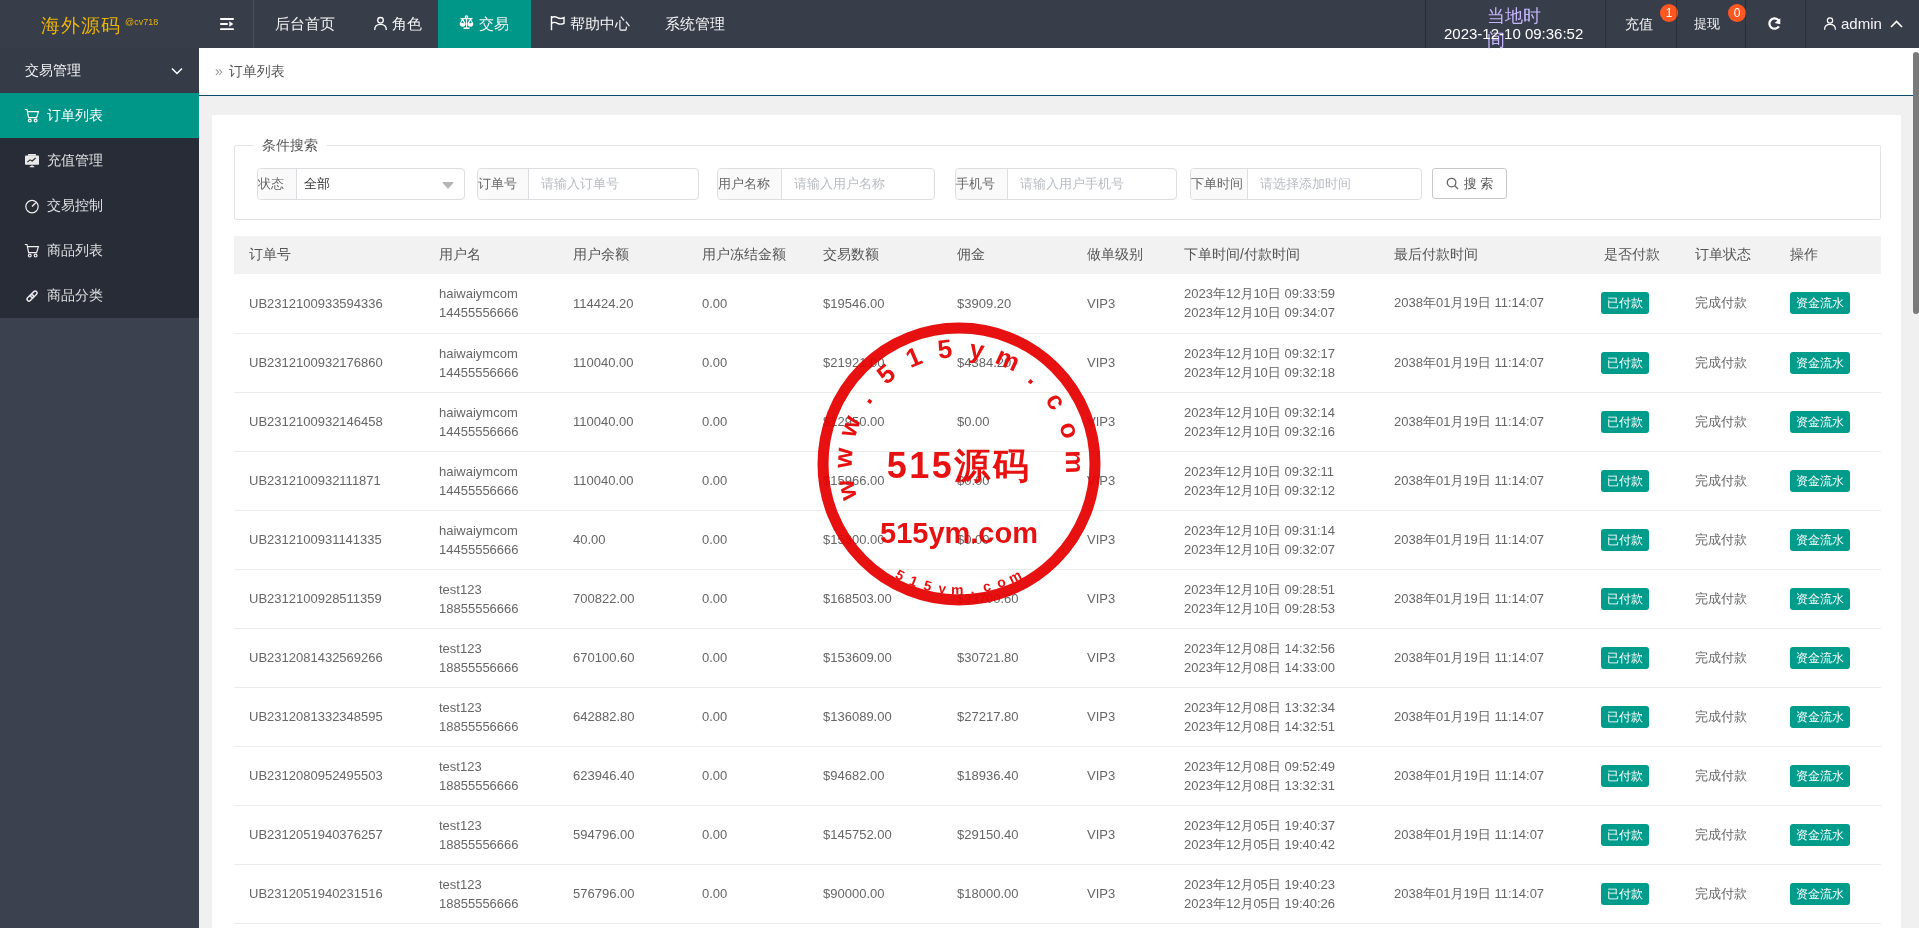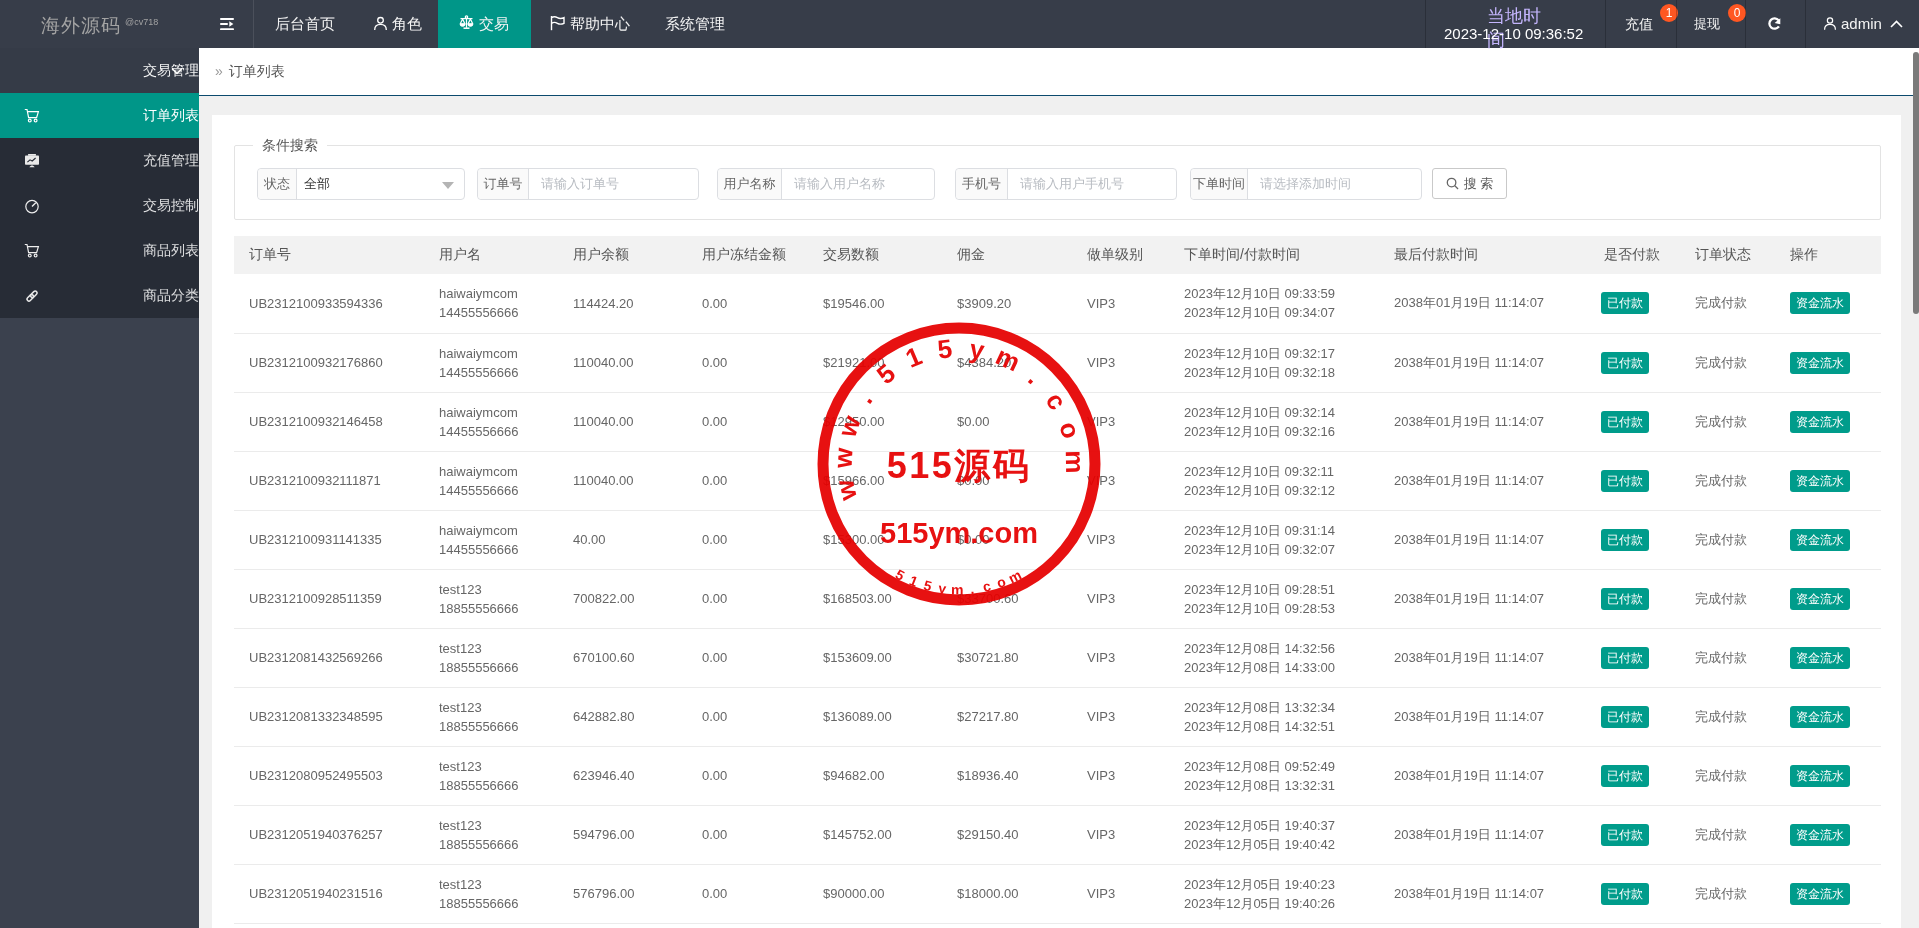--- a/index.html
+++ b/index.html
@@ -2,47 +2,47 @@
 <html lang="zh"><head>
 <meta charset="utf-8">
 <title>订单列表</title>
 <style>
 *{margin:0;padding:0;box-sizing:border-box;}
 html,body{width:1919px;height:928px;overflow:hidden;}
 body{position:relative;font-family:"Liberation Sans",sans-serif;background:#f0f0f0;}
 .abs{position:absolute;}
 
 #topbar{position:absolute;left:0;top:0;width:1919px;height:48px;background:#373d49;z-index:30;}
-#logo{position:absolute;left:41px;top:13px;color:#a3a3a3;font-size:19px;letter-spacing:1px;}
+#logo{position:absolute;left:41px;top:13px;color:#eab308;font-size:19px;letter-spacing:1px;}
 #logo sup{font-size:9px;letter-spacing:0;margin-left:4px;}
 .vsep{position:absolute;top:0;width:1px;height:48px;background:rgba(0,0,0,.22);}
 .vsep.lt{background:rgba(255,255,255,.1);}
 .navitem{position:absolute;top:0;height:56px;line-height:48px;color:#f4f4f4;font-size:15px;white-space:nowrap;}
 .navitem svg{vertical-align:-2px;margin-right:4px;}
 #navactive{position:absolute;left:438px;top:0;width:93px;height:48px;background:#009688;}
 #time1{position:absolute;left:1487px;top:4px;width:60px;font-size:18px;color:#c4b5fd;}
 #time2{position:absolute;left:1444px;top:25px;font-size:15px;color:#fff;}
 .badge-num{position:absolute;top:4px;height:18px;min-width:18px;border-radius:9px;background:#ff5722;color:#fff;font-size:12px;line-height:18px;text-align:center;padding:0 5px;}
 
-#side{position:absolute;left:0;top:48px;width:199px;height:880px;background:#3b414e;z-index:20;text-align:right;}
+#side{position:absolute;left:0;top:48px;width:199px;height:880px;background:#3b414e;z-index:20;}
 .sgroup{position:relative;height:45px;line-height:45px;background:#353b47;color:rgba(255,255,255,.95);font-size:14px;padding-left:25px;}
 .sgroup .chev{position:absolute;right:16px;top:19px;}
 .sitem{position:relative;height:45px;line-height:45px;background:#272c36;color:rgba(255,255,255,.85);font-size:14px;padding-left:47px;}
 .sitem svg{position:absolute;left:24px;top:15px;}
 .sitem.on{background:#009688;color:#fff;}
 
 #crumb{position:absolute;left:199px;top:48px;width:1740px;height:48px;background:#fff;border-bottom:1px solid #0c4a6e;z-index:5;}
 #crumb .bc{position:absolute;left:16px;top:0;height:47px;line-height:47px;font-size:14px;color:#555;}
 #crumb .bc .gg{color:#999;margin-right:6px;font-size:14px;}
 
 #card{position:absolute;left:212px;top:115px;width:1689px;height:813px;background:#fff;}
 #fieldset{position:absolute;left:234px;top:145px;width:1647px;height:75px;border:1px solid #e3e3e3;border-radius:2px;}
 #legend{position:absolute;left:253px;top:137px;background:#fff;padding:0 9px;font-size:14px;color:#555;height:16px;line-height:16px;}
 .fgroup{position:absolute;top:168px;height:32px;border:1px solid #dcdee2;border-radius:4px;background:#fff;}
-.fgroup .lab{position:absolute;left:0;top:0;bottom:0;background:#fafafa;border-right:1px solid #dcdee2;color:#666;font-size:13px;line-height:30px;text-align:center;border-radius:4px 0 0 4px;}
+.fgroup .lab{position:absolute;left:0;top:0;bottom:0;background:#fafafa;border-right:1px solid #dcdee2;color:#666;font-size:13px;line-height:30px;border-radius:4px 0 0 4px;}
 .fgroup .ph{position:absolute;top:0;bottom:0;line-height:30px;font-size:13px;color:#b8bcc2;white-space:nowrap;}
 .fgroup .val{color:#333;}
 #selarrow{position:absolute;left:442px;top:182px;width:0;height:0;border:6px solid transparent;border-top:7px solid #b4b4b4;}
 #searchbtn{position:absolute;left:1432px;top:168px;width:75px;height:31px;border:1px solid #c9c9c9;border-radius:3px;background:#fff;font-size:13px;color:#555;line-height:29px;text-align:center;}
 
 #tablewrap{position:absolute;left:234px;top:236px;width:1647px;}
 table{border-collapse:collapse;table-layout:fixed;width:1647px;}
 th{background:#f2f2f2;height:38px;font-weight:normal;font-size:14px;color:#555;text-align:left;padding-left:15px;white-space:nowrap;}
 td{height:59px;font-size:13px;color:#666;text-align:left;padding-left:15px;border-bottom:1px solid #ebebeb;white-space:nowrap;vertical-align:middle;}
 td.dt{font-size:13px;color:#666;}

